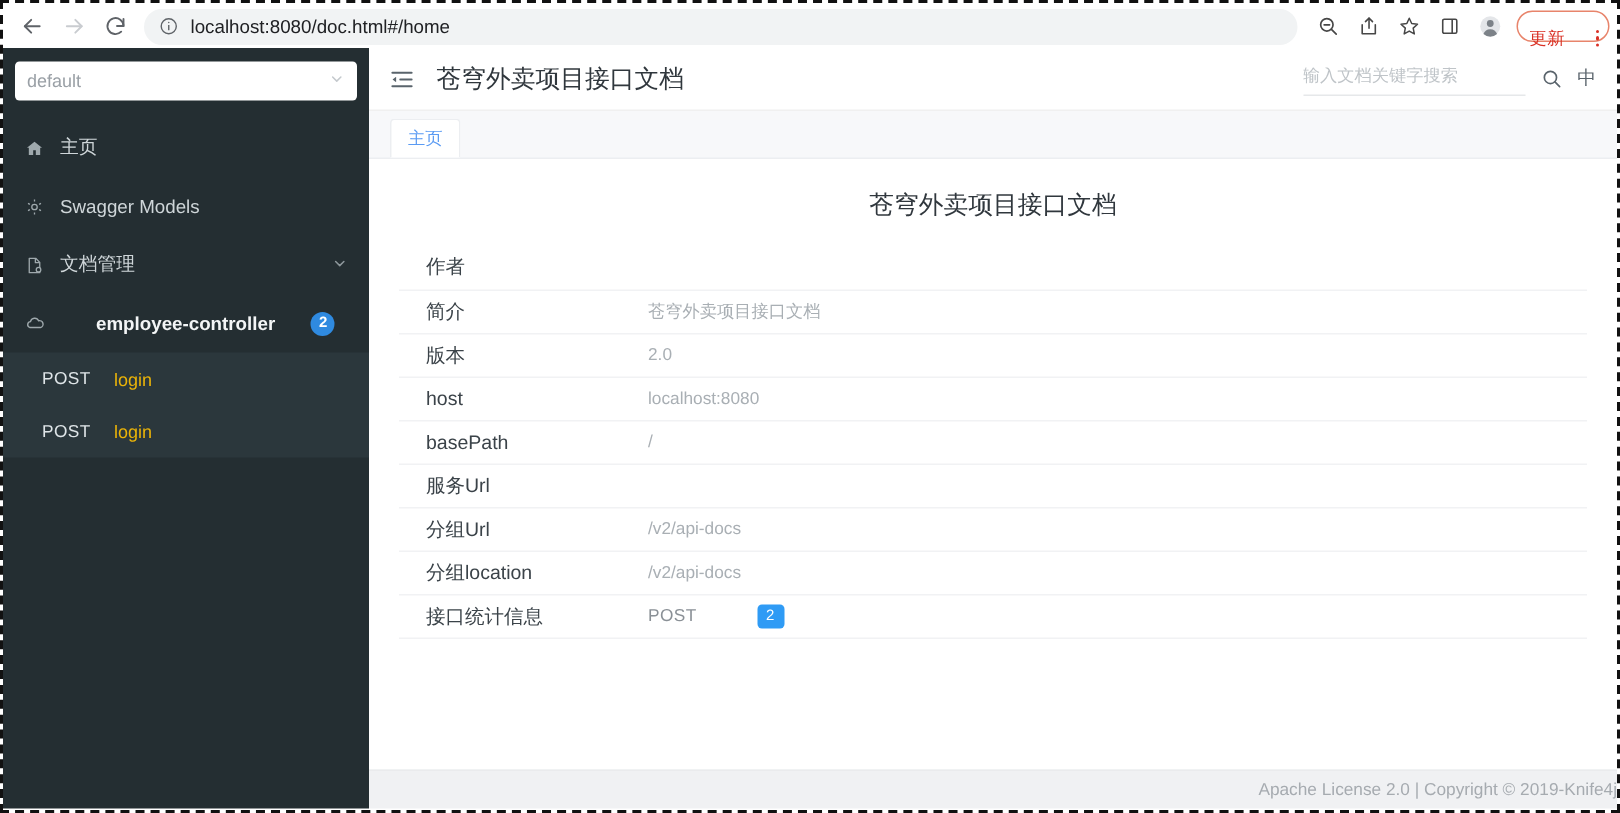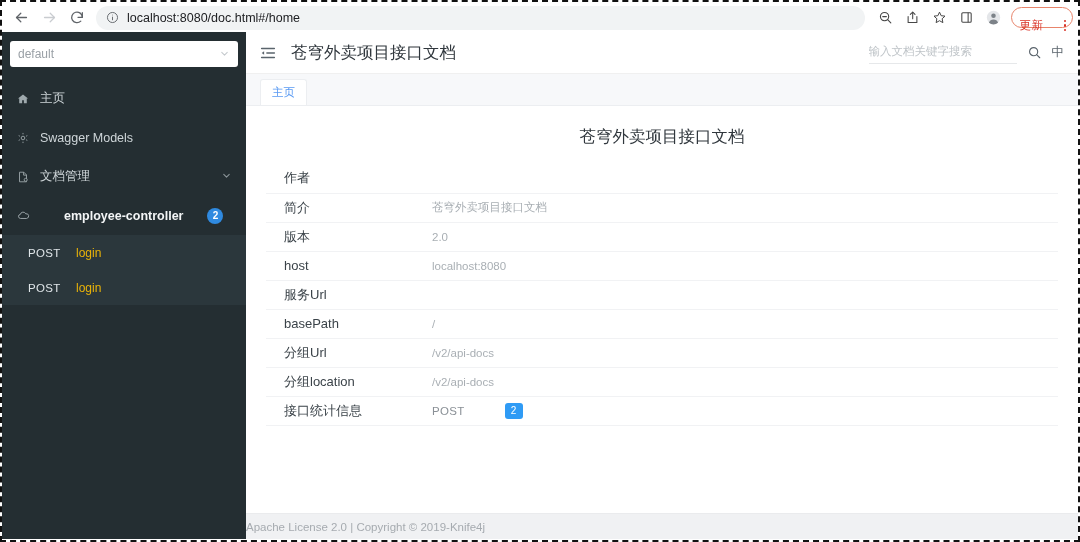--- a/index.html
+++ b/index.html
@@ -138,21 +138,21 @@
   .stat-cell { display:flex; align-items:center; }
   .stat-cell .verb { font-size:11.5px; color:#8a9096; letter-spacing:.3px; }
   .badge-sq {
     margin-left:40px; min-width:18px; height:16px; border-radius:3px;
     background:#2f9bf5; color:#fff; font-size:10px;
     display:inline-flex; align-items:center; justify-content:center; padding:0 4px;
   }
 
   .footer {
     height:26px; flex:none; background:#f0f1f3;
-    display:flex; align-items:center; justify-content:flex-start;
+    display:flex; align-items:center; justify-content:flex-end;
     font-size:11.5px; color:#a6abb0;
     border-top:1px solid #eaebed;
   }
 </style>
 </head>
 <body>
 
 <div class="screen">
 
   <div class="browser-bar">
@@ -361,26 +361,26 @@
           </tr>
           <tr>
             <td class="k">版本</td>
             <td class="v">2.0</td>
           </tr>
           <tr>
             <td class="k">host</td>
             <td class="v">localhost:8080</td>
           </tr>
           <tr>
+            <td class="k">basePath</td>
+            <td class="v">/</td>
+          </tr>
+          <tr>
             <td class="k">服务Url</td>
             <td class="v"></td>
-          </tr>
-          <tr>
-            <td class="k">basePath</td>
-            <td class="v">/</td>
           </tr>
           <tr>
             <td class="k">分组Url</td>
             <td class="v">/v2/api-docs</td>
           </tr>
           <tr>
             <td class="k">分组location</td>
             <td class="v">/v2/api-docs</td>
           </tr>
           <tr>

